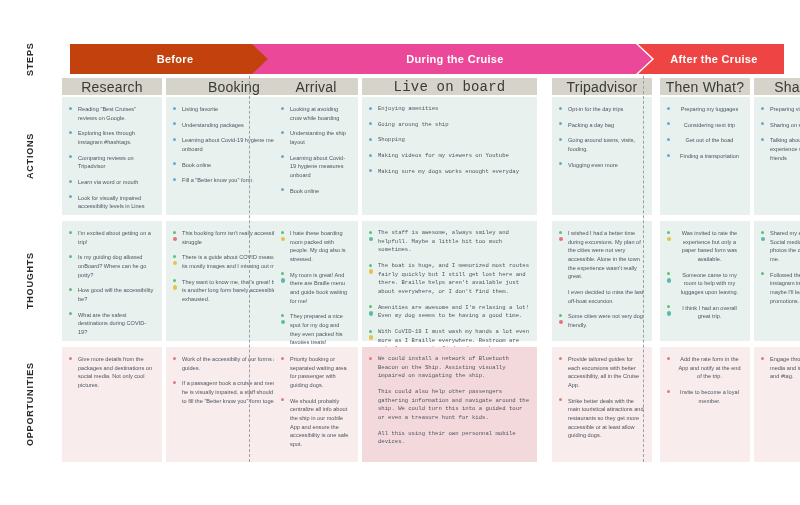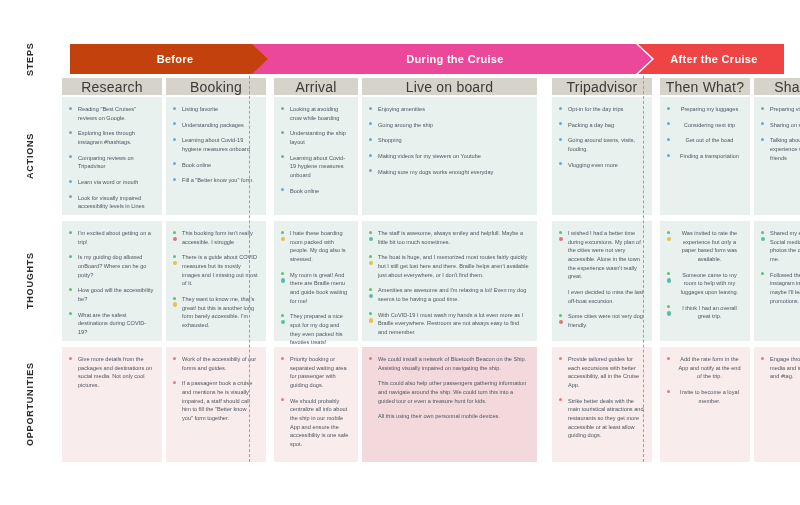--- a/index.html
+++ b/index.html
@@ -117,21 +117,21 @@
             <li><span class="dot d-green"></span><span>How good will the accessibility be?</span></li>
             <li><span class="dot d-green"></span><span>What are the safest destinations during COVID-19?</span></li>
           </ul>
         </div>
         <div class="cell cell-opps">
           <ul>
             <li><span class="dot d-pink"></span><span>Give more details from the packages and destinations on social media. Not only cool pictures.</span></li>
           </ul>
         </div>
       </div>
-      <div class="col" style="left: 104px; width: 100px;">
+      <div class="col" style="left: 104px; width: 100px; padding-left: 36px;">
         <div class="hdr">Booking</div>
         <div class="cell cell-actions">
           <ul>
             <li><span class="dot d-blue"></span><span>Listing favorite</span></li>
             <li><span class="dot d-blue"></span><span>Understanding packages</span></li>
             <li><span class="dot d-blue"></span><span>Learning about Covid-19 hygiene measures onboard</span></li>
             <li><span class="dot d-blue"></span><span>Book online</span></li>
             <li><span class="dot d-blue"></span><span>Fill a  "Better know you" form.</span></li>
           </ul>
         </div>
@@ -167,21 +167,21 @@
             <li><span class="dot d-green"></span><span class="mood m-red"></span><span>My room has some touch screen controls with 0 accessibility.</span></li>
           </ul>
         </div>
         <div class="cell cell-opps">
           <ul>
             <li><span class="dot d-pink"></span><span>Priority booking or separated waiting area for passenger with guiding dogs.</span></li>
             <li><span class="dot d-pink"></span><span>We should probably centralize all info about the ship in our mobile App and ensure the accessibility is one safe spot.</span></li>
           </ul>
         </div>
       </div>
-      <div class="col" style="left: 300px; width: 175px;">
+      <div class="col" style="left: 300px; width: 175px; font-family: Liberation Mono, monospace;">
         <div class="hdr">Live on board</div>
         <div class="cell cell-actions">
           <ul>
             <li><span class="dot d-blue"></span><span>Enjoying amenities</span></li>
             <li><span class="dot d-blue"></span><span>Going aroung the ship</span></li>
             <li><span class="dot d-blue"></span><span>Shopping</span></li>
             <li><span class="dot d-blue"></span><span>Making videos for my viewers on Youtube</span></li>
             <li><span class="dot d-blue"></span><span>Making sure my dogs works enought everyday</span></li>
           </ul>
         </div>

